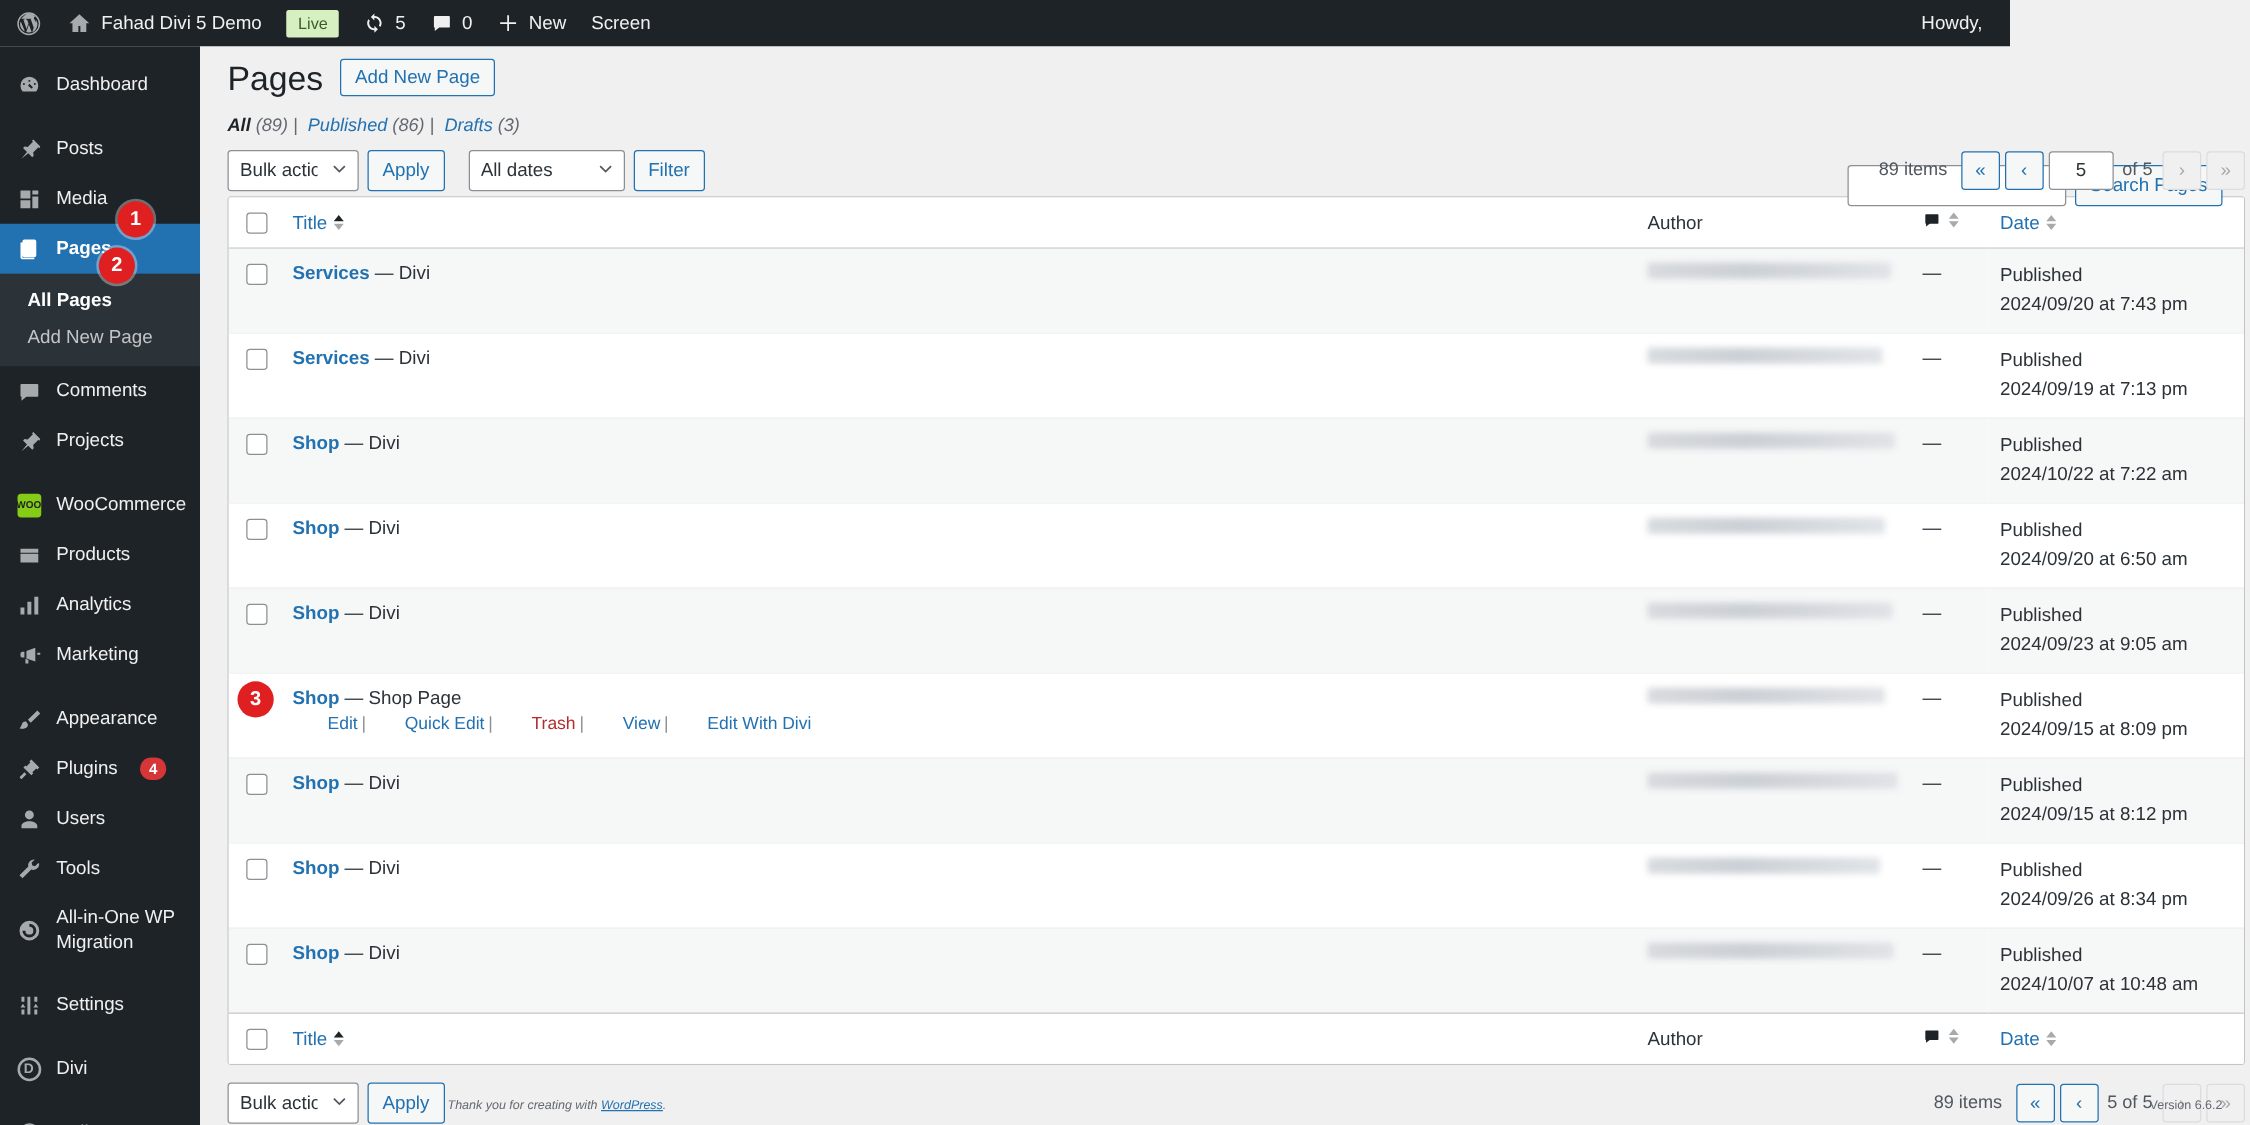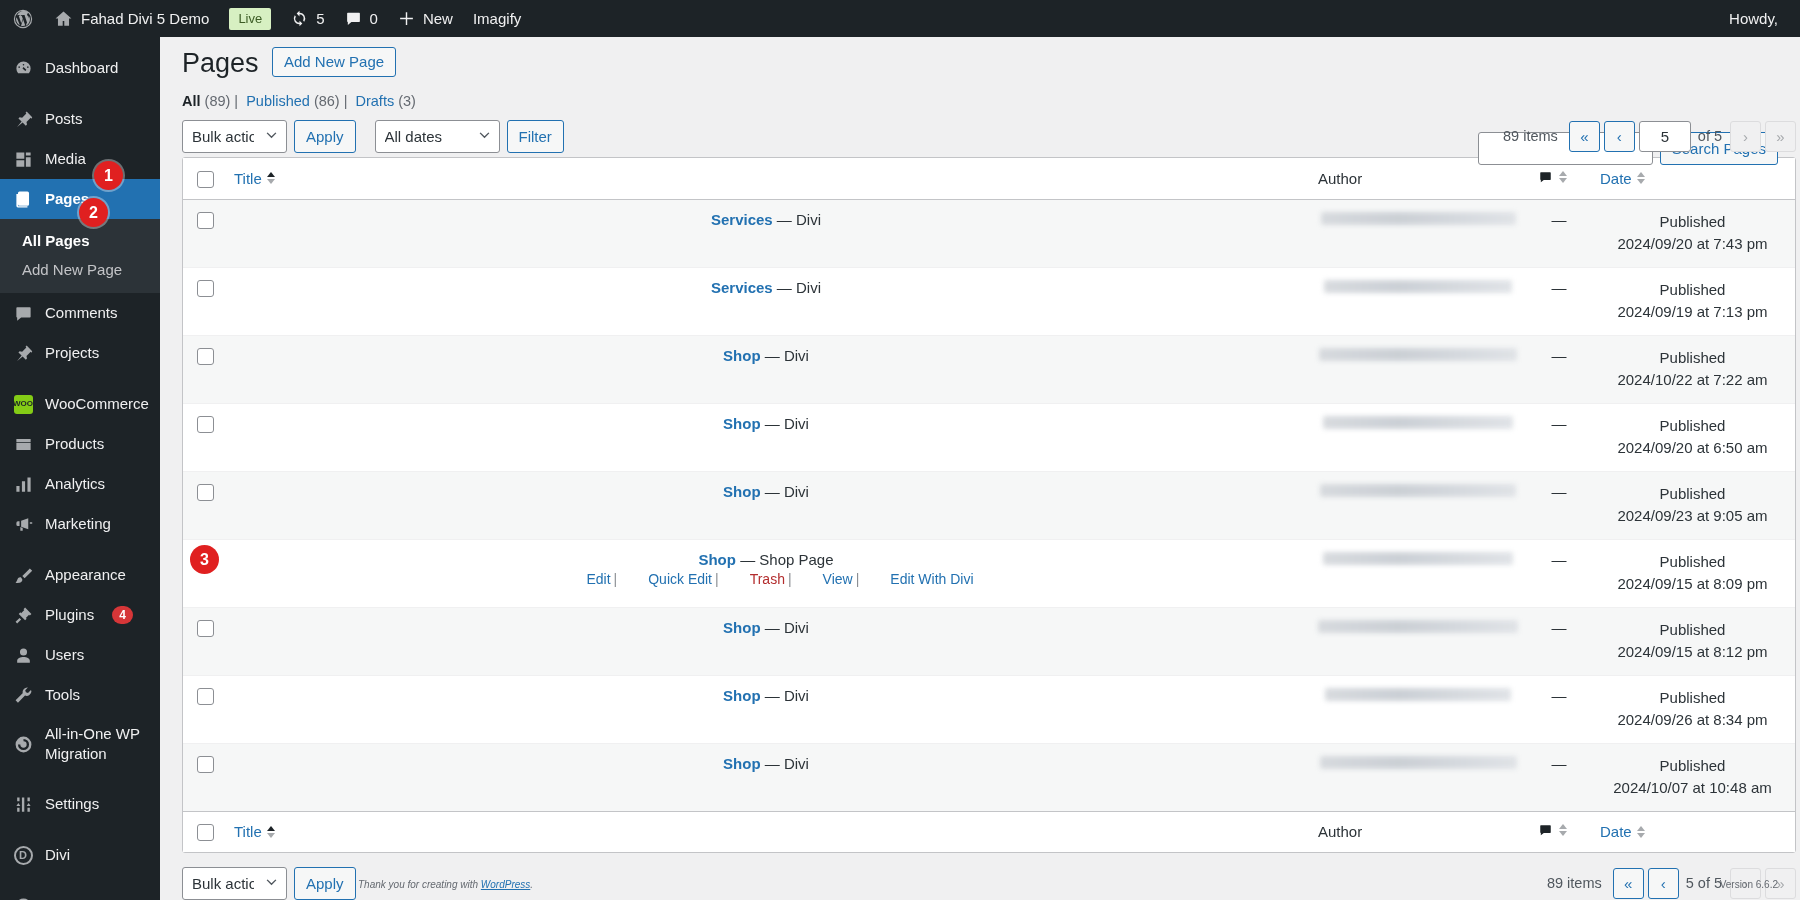--- a/index.html
+++ b/index.html
@@ -6,21 +6,21 @@
   html, body {
     width: 1800px; height: 900px;
     font-family: "Liberation Sans", sans-serif;
     background: #f0f0f1;
     overflow: hidden;
   }
   body { position: relative; }
 
   
   #adminbar {
-    position: absolute; top: 0; left: 0; width: 1800px; height: 37px;
+    position: absolute; top: 0; left: 0; width: 1608px; height: 37px;
     background: #1d2327; color: #f0f0f1;
     display: flex; align-items: center; font-size: 15px;
     z-index: 50;
   }
   #adminbar .ab-item {
     display: flex; align-items: center; gap: 8px;
     height: 37px; padding: 0 10px; color: #f0f0f1; white-space: nowrap;
   }
   #adminbar .ab-item.first { padding-left: 12px; }
   .wp-logo { width: 22px; height: 22px; display:block; }
@@ -94,21 +94,21 @@
   }
   .page-title-action {
     display: inline-block; vertical-align: middle;
     background: #f6f7f7; border: 1px solid #2271b1; color: #2271b1;
     border-radius: 3px; font-size: 15px; padding: 4px 11px; line-height: 20px;
     margin-top: -4px;
   }
   .subsubsub {
     list-style: none; margin: 12px 0 0; font-size: 14.5px; color: #50575e;
   }
-  .subsubsub li { display: inline; }
+  .subsubsub li { display: inline; font-style: italic; }
   .subsubsub a { color: #2271b1; text-decoration: none; }
   .subsubsub a.current { color: #1d2327; font-weight: 600; }
   .subsubsub .count { color: #646970; }
   .subsubsub .divider { color: #646970; padding: 0 4px; }
 
   .tablenav {
     display: flex; align-items: center; margin-top: 9px; height: 36px;
     position: relative;
   }
   .tablenav.bottom { margin-top: 12px; }
@@ -176,21 +176,20 @@
   .sort-ind .up { border-bottom: 5px solid #1d2327; }
   .sort-ind .dn { border-top: 5px solid #a7aaad; }
   th.col-comments .cmt-head { display: inline-flex; align-items: center; gap: 6px; }
   .cmt-bubble { width: 15px; height: 14px; fill: #1d2327; }
 
   .wp-list-table tbody tr { background: #fff; }
   .wp-list-table tbody tr.alternate { background: #f6f7f7; }
   .wp-list-table tbody td {
     padding: 11px 10px; vertical-align: top; border-top: 1px solid #f0f0f1;
     color: #2c3338;
-    text-align: center;
   }
   .wp-list-table tbody tr:first-child td { border-top: none; }
   .row-title { color: #2271b1; font-weight: 700; text-decoration: none; }
   .row-title .dash { color: #2c3338; font-weight: 400; }
   .row-actions {
     color: #646970; font-size: 14px; padding-top: 3px; visibility: hidden;
   }
   tr.has-actions .row-actions { visibility: visible; }
   .row-actions a { color: #2271b1; text-decoration: none; margin-left: 28px; }
   .row-actions a.trash { color: #b32d2e; }
@@ -258,21 +257,21 @@
       </svg>
     <span>0</span>
   </div>
   <div class="ab-item">
     <svg class="ico-plus" viewBox="0 0 24 24">
         <path d="M11 3h2v8h8v2h-8v8h-2v-8H3v-2h8z"></path>
       </svg>
     <span>New</span>
   </div>
   <div class="ab-item">
-    <span>Imagify</span>
+    <span>Screen</span>
   </div>
   <div class="howdy">
     <span>Howdy,</span>
   </div>
 </div>
 
 <nav id="adminmenu">
 
   <div class="menu-sep"></div>
 

